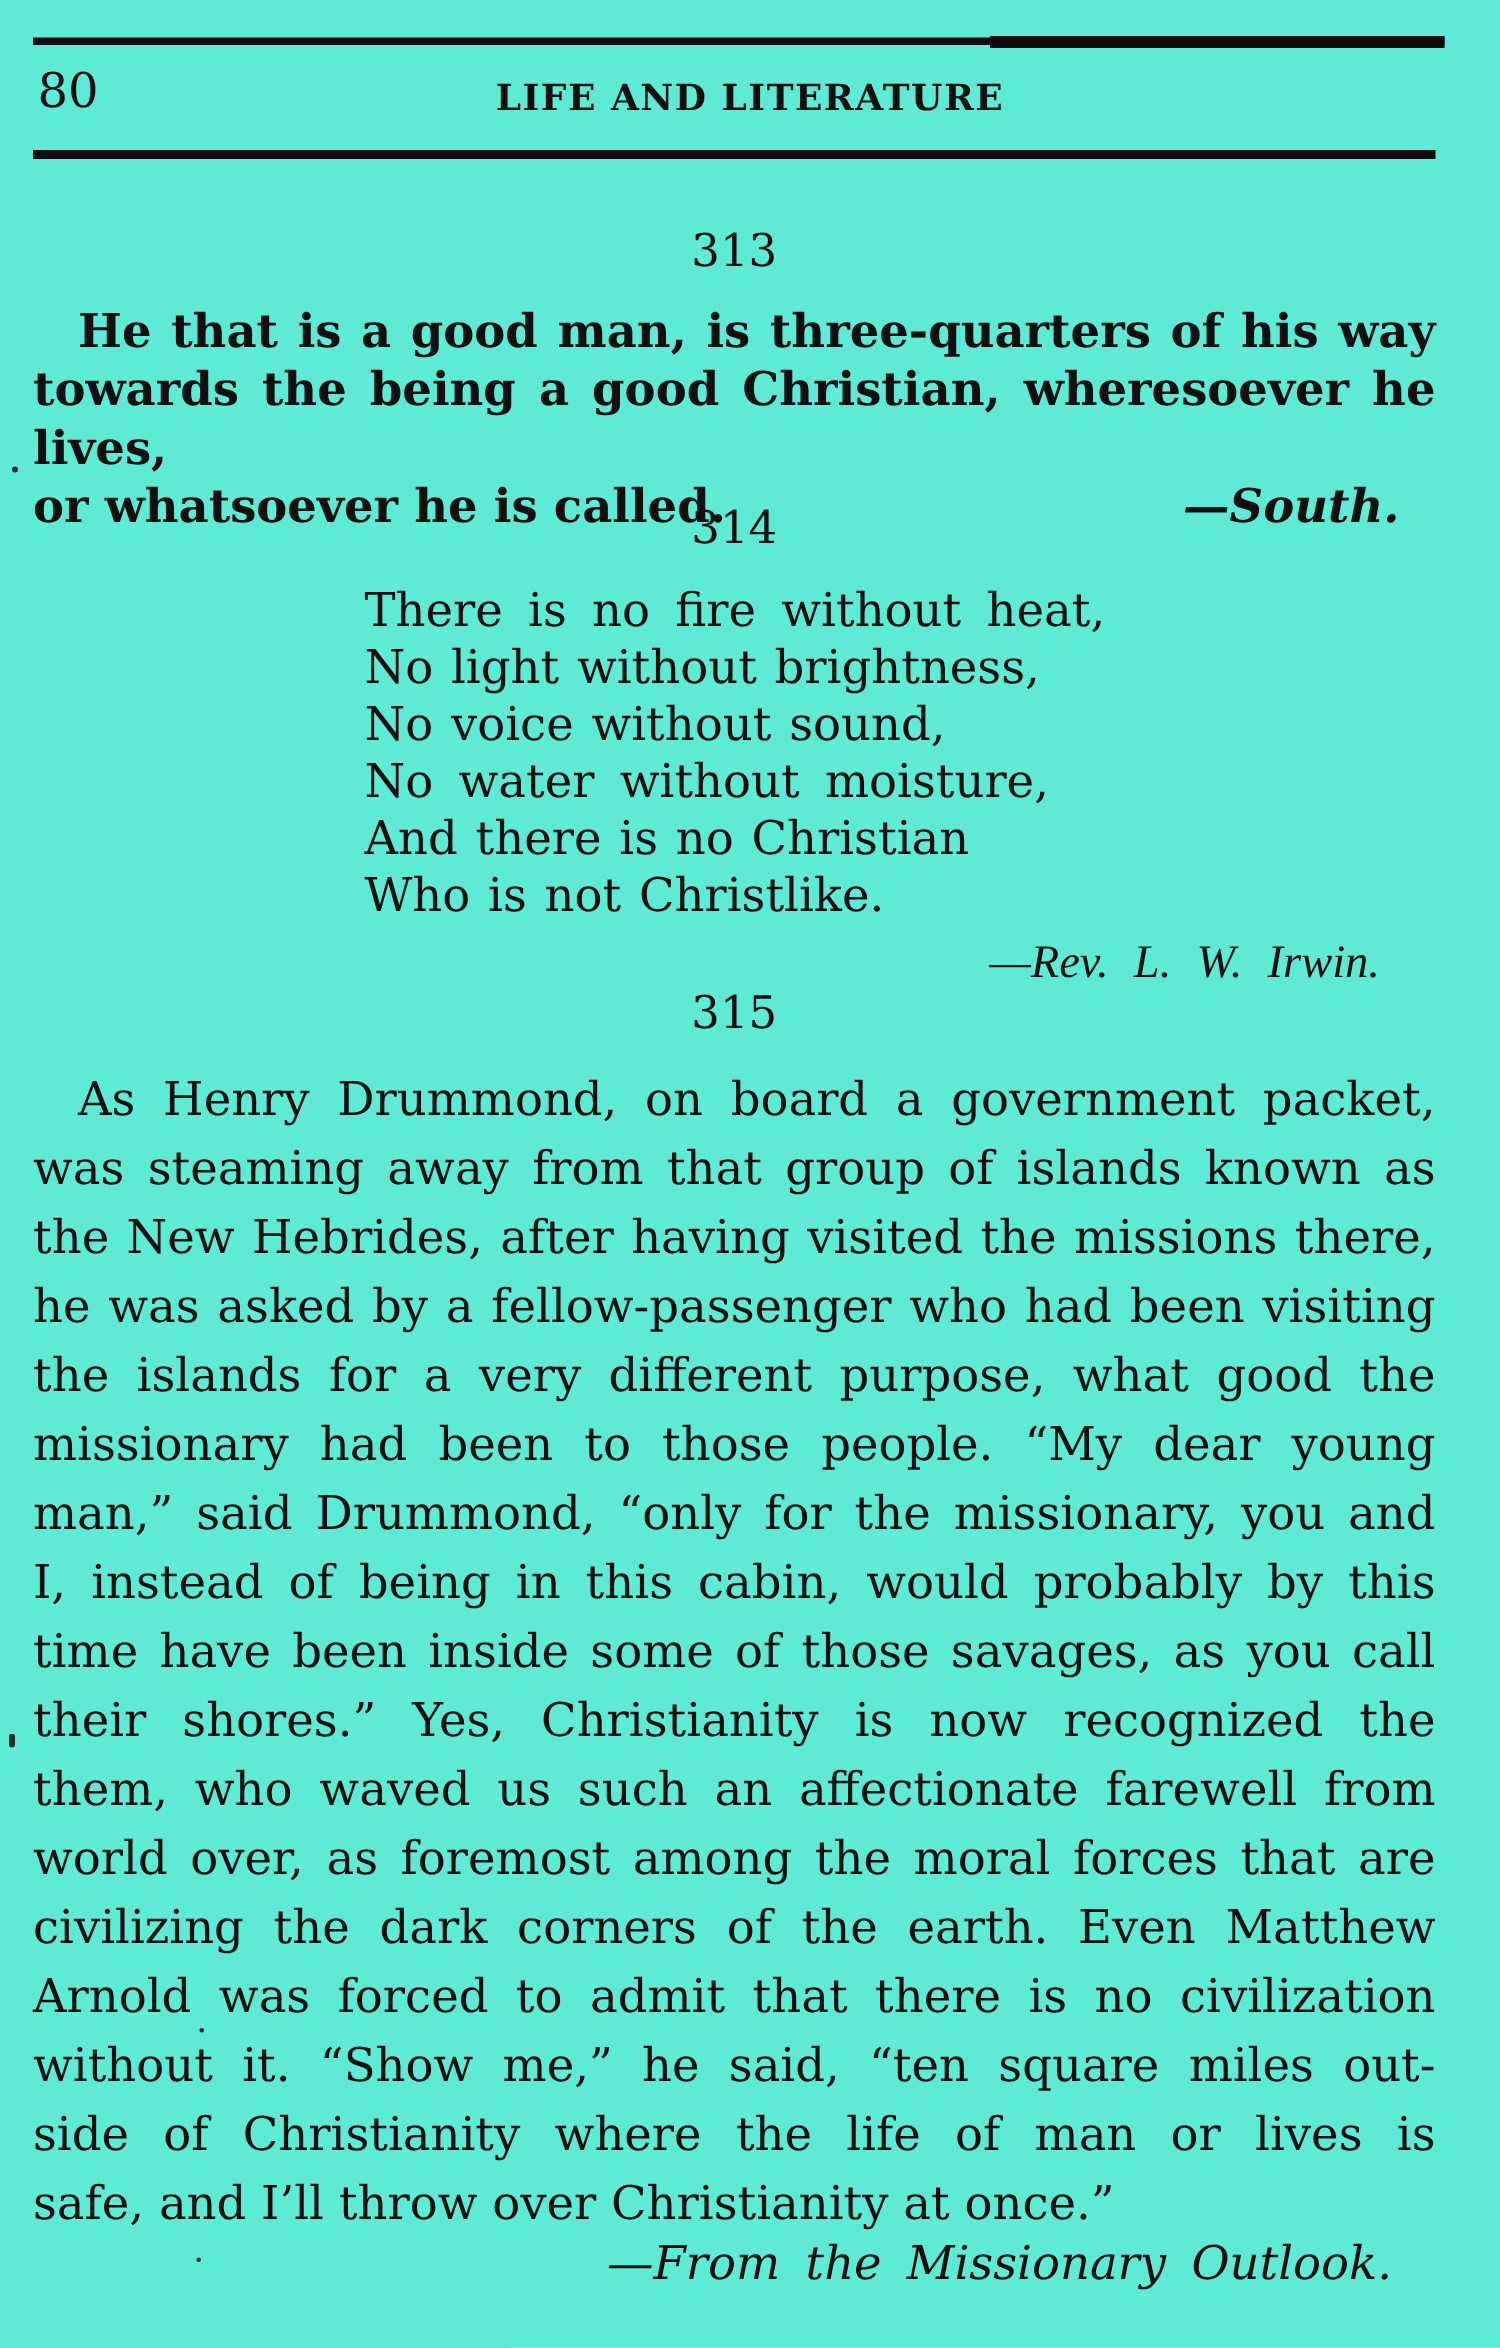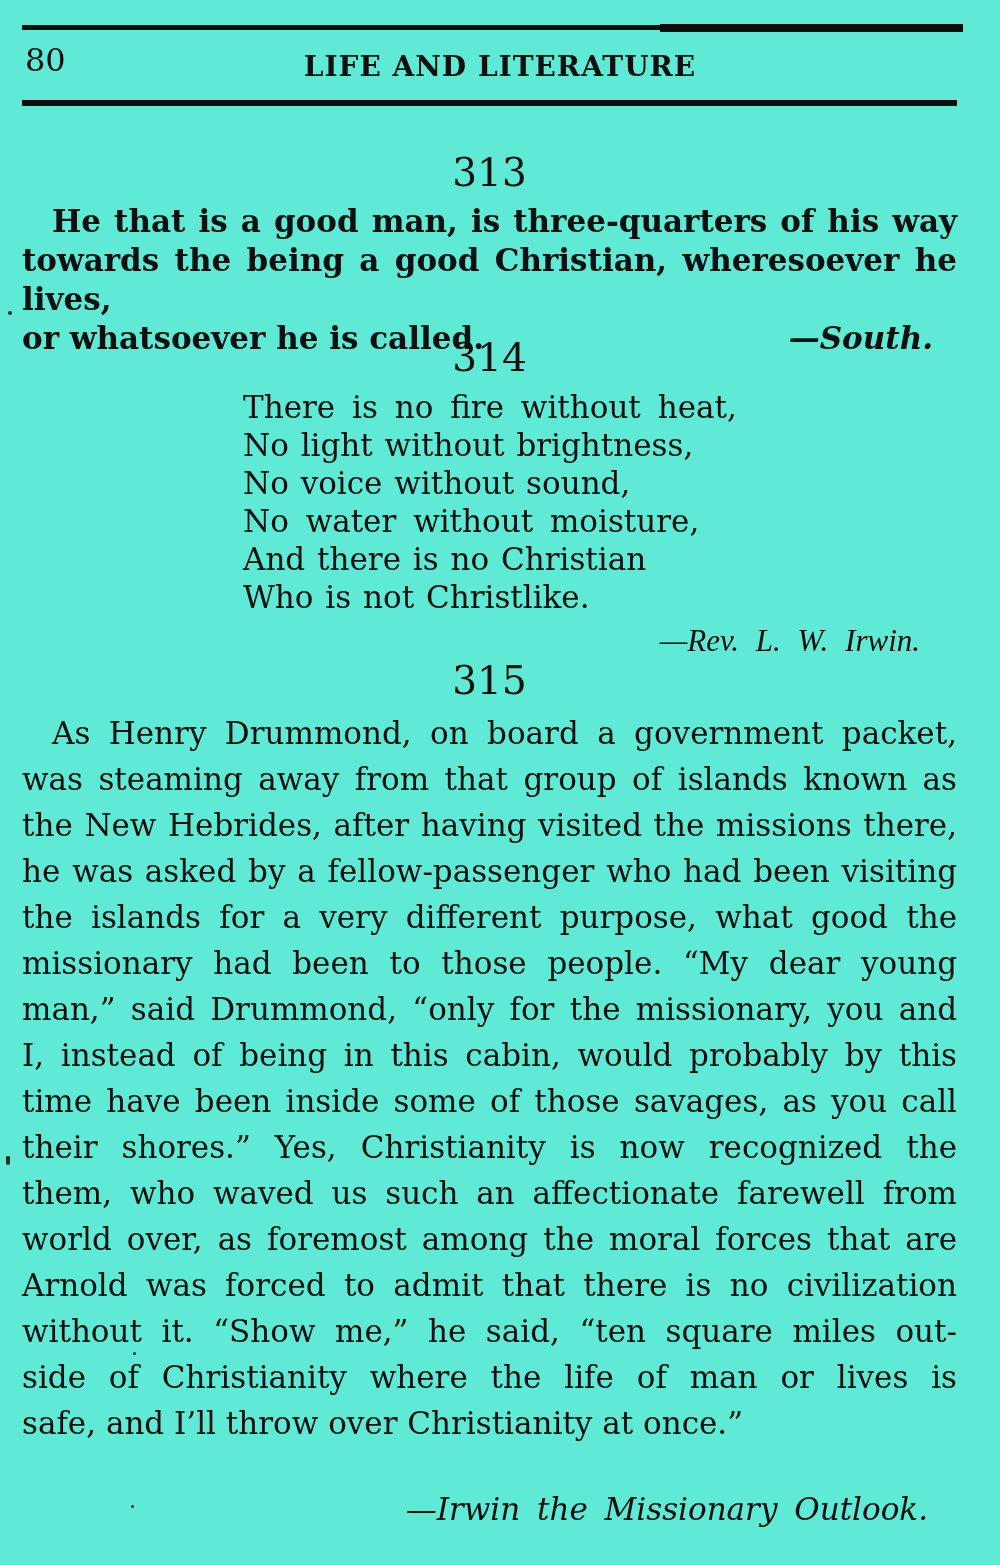--- a/index.html
+++ b/index.html
@@ -12,27 +12,27 @@
     overflow:hidden;
   }
   .rule { position:absolute; background:#0d0d0d; }
   #rule-top    { left:22px; top:25px;  width:941px; height:5px; }
   #rule-top2   { left:660px; top:24px; width:303px; height:8px; }
   #rule-bottom { left:22px; top:100px; width:935px; height:6px; }
 
   #page-number { position:absolute; left:25px; top:44px; font-size:32px; line-height:1; }
   #running-title {
     position:absolute; left:0; top:53px; width:1000px;
-    text-align:center; font-size:28px; font-weight:bold; letter-spacing:1px;
+    text-align:center; font-size:24px; font-weight:bold; letter-spacing:1px;
     line-height:1;
   }
 
   .qnum {
     position:absolute; left:22px; width:935px;
-    text-align:center; font-size:39px; line-height:1;
+    text-align:center; font-size:30px; line-height:1;
   }
   #qnum-313 { top:153px; }
   #qnum-314 { top:338px; }
   #qnum-315 { top:661px; }
 
   .prose { position:absolute; left:22px; width:935px; font-size:31px; }
   #para-313 { top:202px; }
   #para-313 .jline, #para-313 .closing { line-height:39px;font-weight:bold; }
   #para-315 { top:710px; }
   #para-315 .jline, #para-315 .closing { line-height:46px; }
@@ -98,25 +98,26 @@
     <div class="jline">the New Hebrides, after having visited the missions there,</div>
     <div class="jline">he was asked by a fellow-passenger who had been visiting</div>
     <div class="jline">the islands for a very different purpose, what good the</div>
     <div class="jline">missionary had been to those people. “My dear young</div>
     <div class="jline">man,” said Drummond, “only for the missionary, you and</div>
     <div class="jline">I, instead of being in this cabin, would probably by this</div>
     <div class="jline">time have been inside some of those savages, as you call</div>
     <div class="jline">their shores.” Yes, Christianity is now recognized the</div>
     <div class="jline">them, who waved us such an affectionate farewell from</div>
     <div class="jline">world over, as foremost among the moral forces that are</div>
+    <div class="jline">civilizing the dark corners of the earth. Even Matthew</div>
     <div class="jline">Arnold was forced to admit that there is no civilization</div>
     <div class="jline">without it. “Show me,” he said, “ten square miles out-</div>
     <div class="jline">side of Christianity where the life of man or lives is</div>
     <div class="closing">safe, and I’ll throw over Christianity at once.”</div>
   </div>
-  <div class="sig" id="sig-315">—Irwin the Missionary Outlook.</div>
+  <div class="sig" id="sig-315">—From the Missionary Outlook.</div>
 
   <div class="speck" id="speck-1"></div>
   <div class="speck" id="speck-2"></div>
   <div class="speck" id="speck-3"></div>
   <div class="speck" id="speck-4"></div>
 
 </div>
 
 </body></html>

